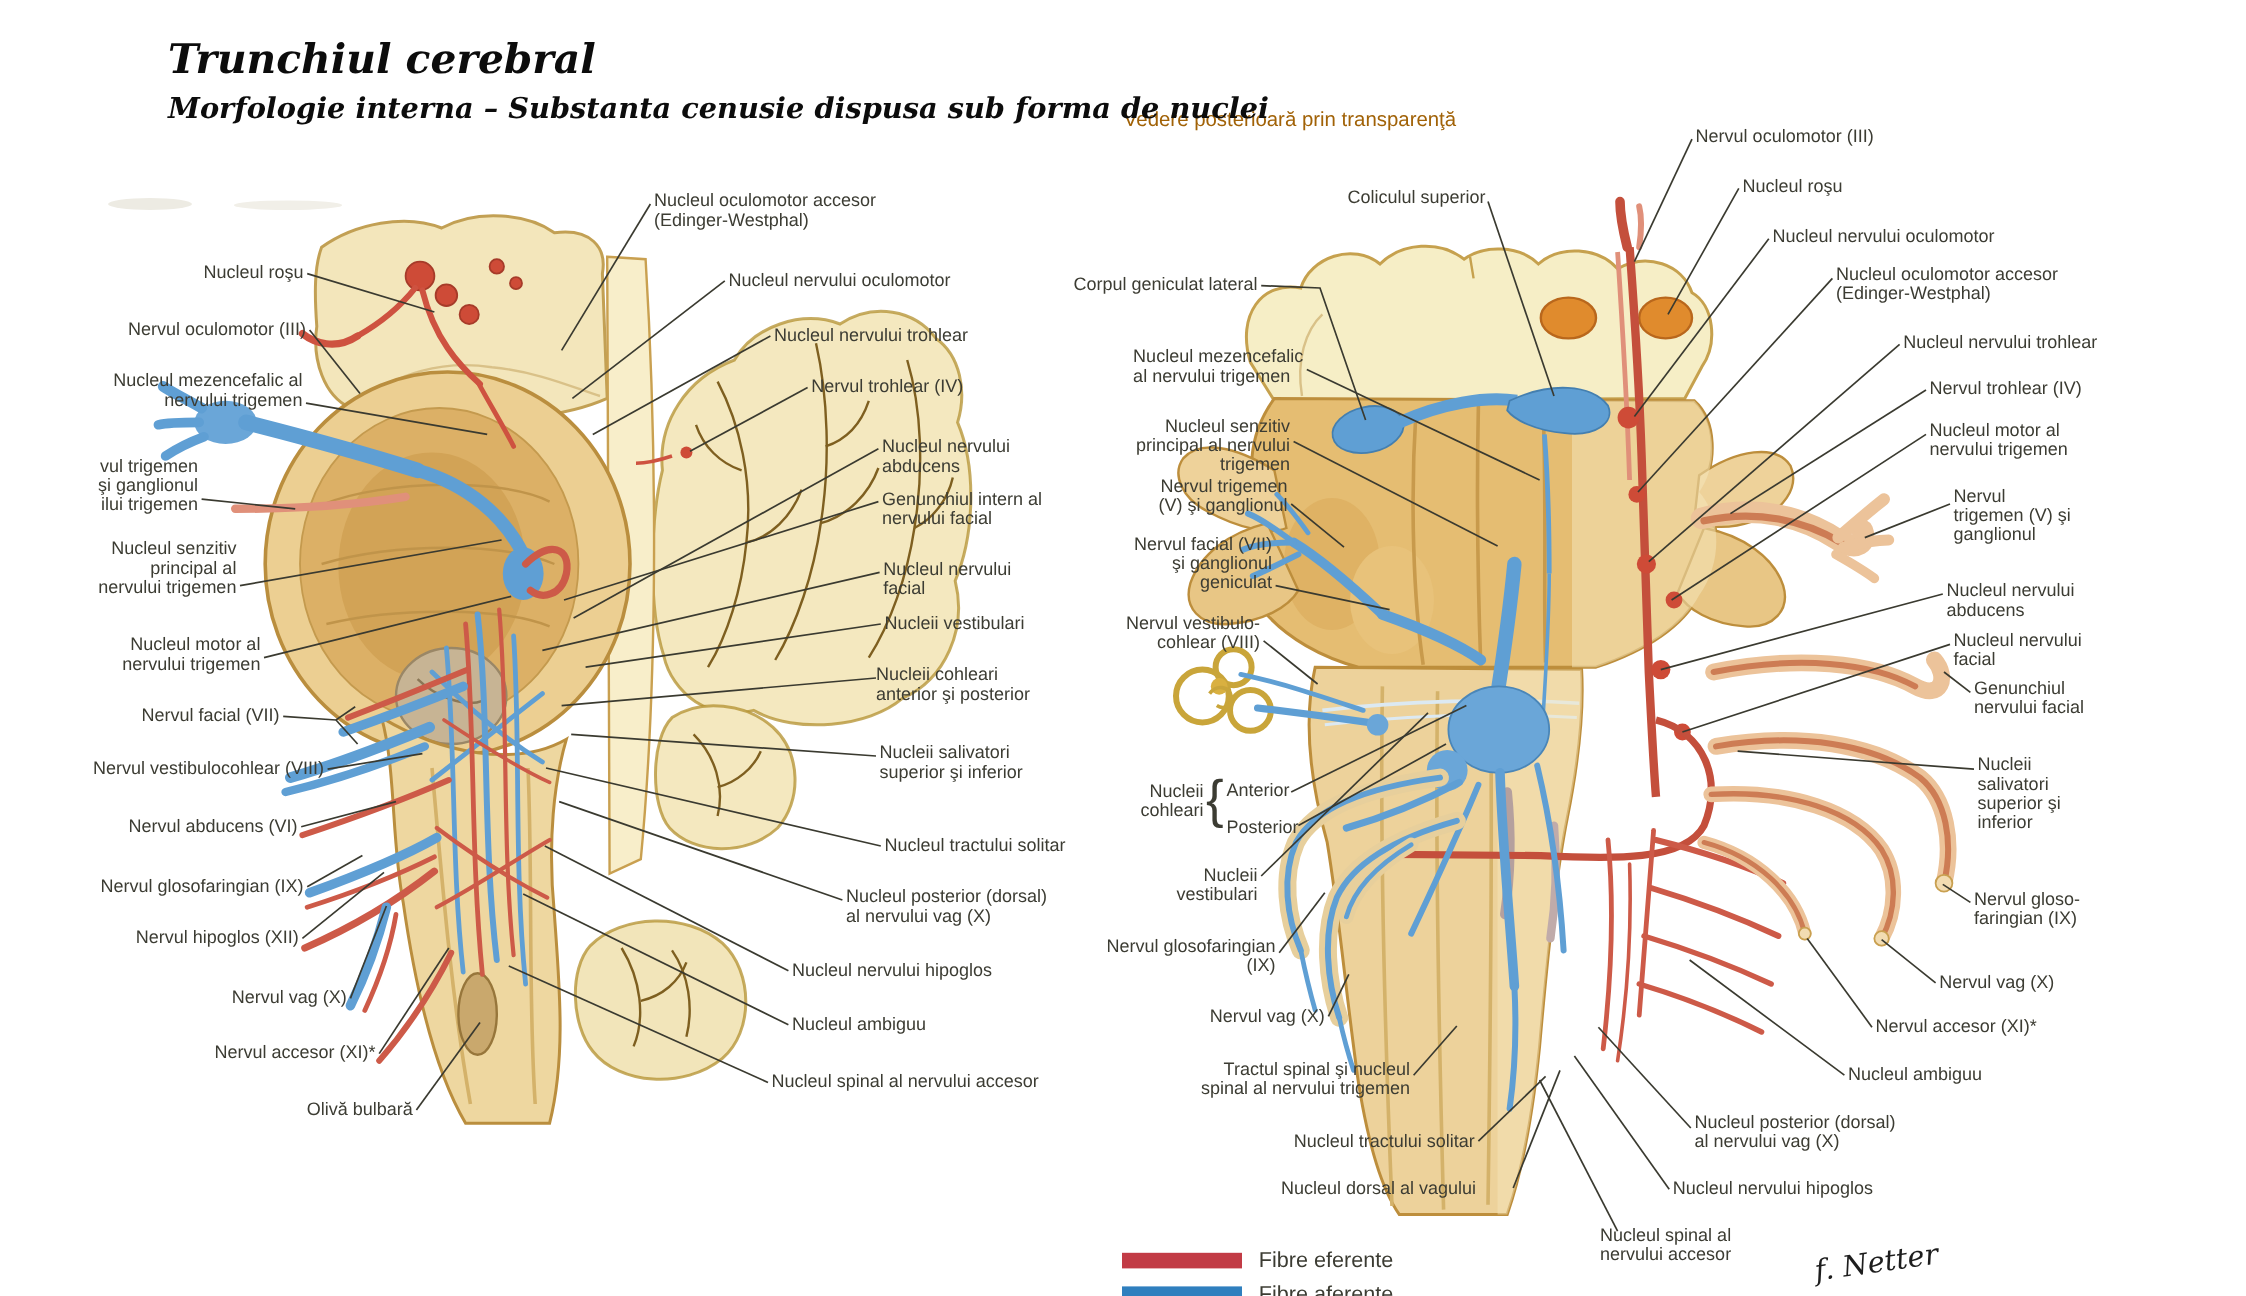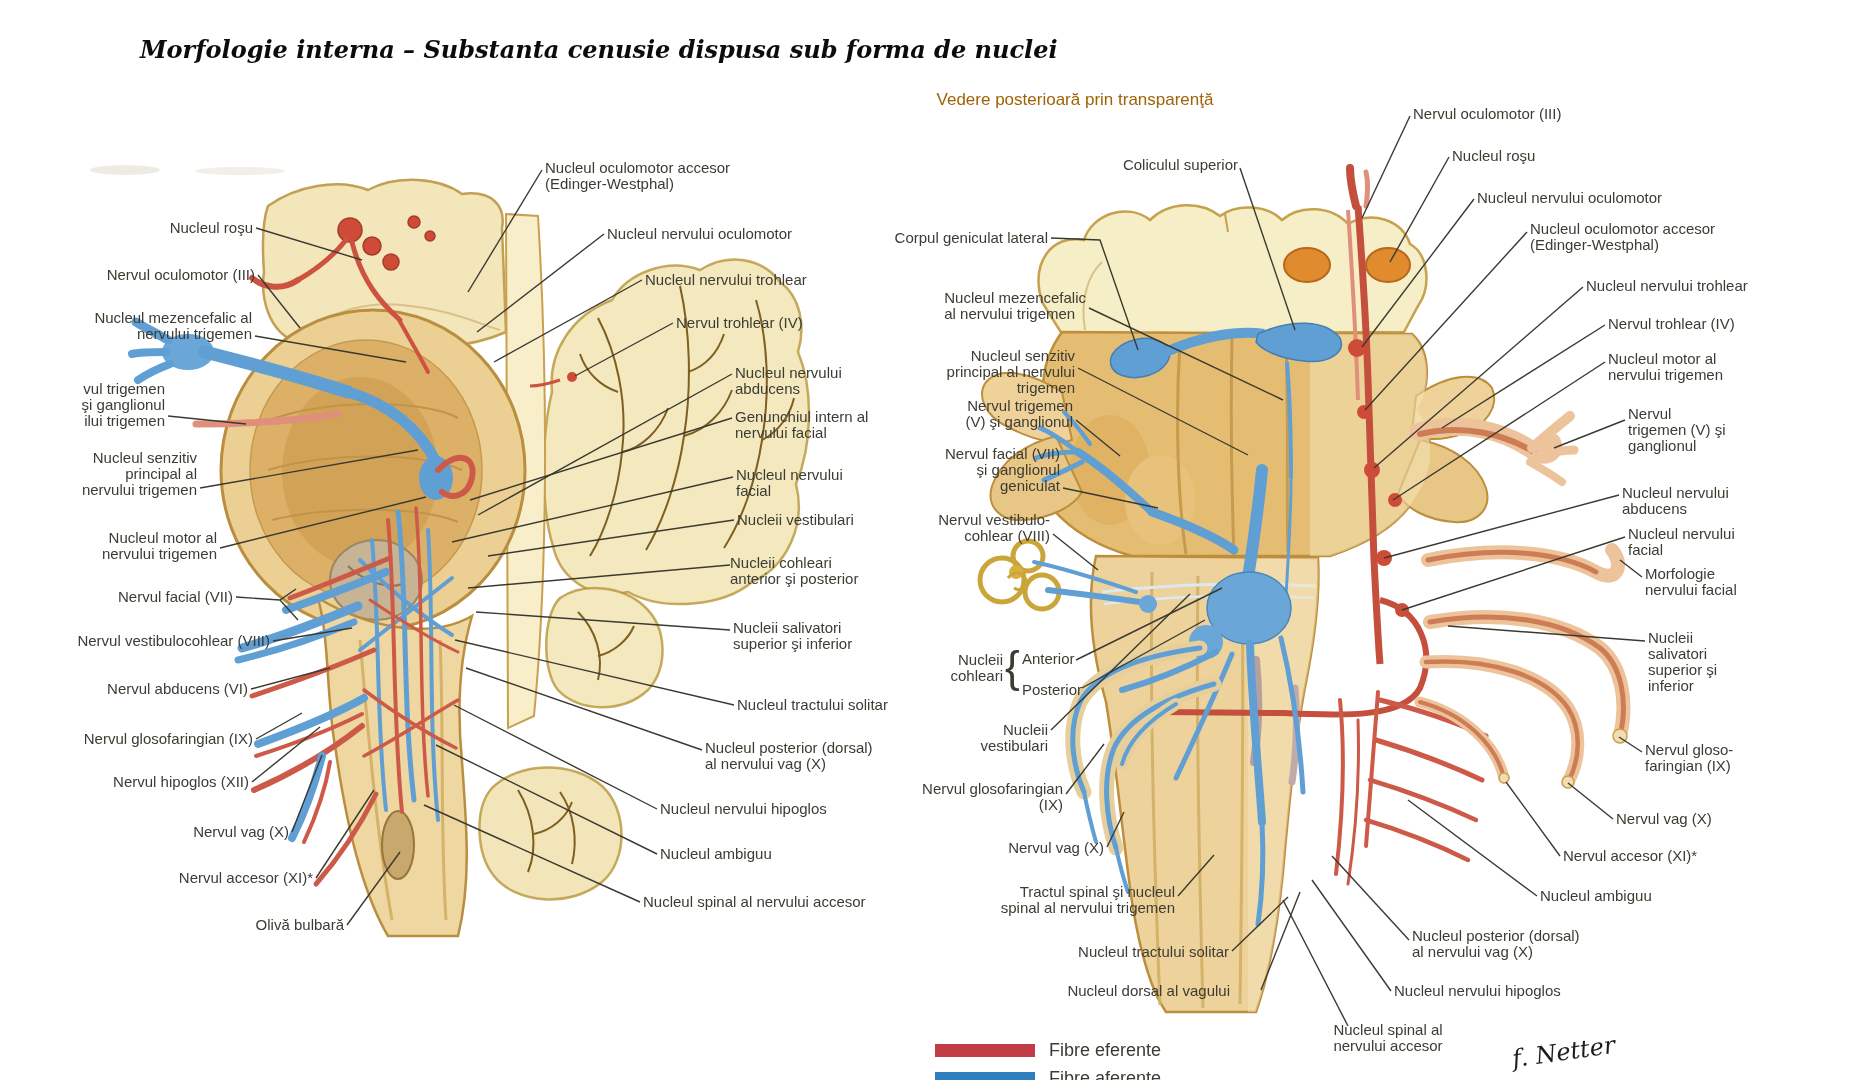--- a/index.html
+++ b/index.html
@@ -532,21 +532,21 @@
       </div>
       <div class="ann" style="top: 485px; left: 1622px;">
         <div>Nucleul nervului</div>
         <div>abducens</div>
       </div>
       <div class="ann" style="top: 526px; left: 1628px;">
         <div>Nucleul nervului</div>
         <div>facial</div>
       </div>
       <div class="ann" style="top: 566px; left: 1645px;">
-        <div>Morfologie</div>
+        <div>Genunchiul</div>
         <div>nervului facial</div>
       </div>
       <div class="ann" style="top: 630px; left: 1648px;">
         <div>Nucleii</div>
         <div>salivatori</div>
         <div>superior şi</div>
         <div>inferior</div>
       </div>
       <div class="ann" style="top: 742px; left: 1645px;">
         <div>Nervul gloso-</div>
@@ -570,20 +570,21 @@
       </div>
       <div class="ann" style="top: 1022px; left: 1388px; transform: translateX(-50%); text-align: center;">
         <div>Nucleul spinal al</div>
         <div>nervului accesor</div>
       </div>
     </div>
 
   <div id="view-caption">Vedere posterioară prin transparenţă</div>
 
   <div id="title-block">
+    <div id="title-line1">Trunchiul cerebral</div>
     <div id="title-line2">Morfologie interna – Substanta cenusie dispusa sub forma de nuclei</div>
   </div>
 
   <div id="legend">
     <div class="legend-row">
       <div class="legend-swatch" style="background: rgb(194, 59, 69);"></div>
       <div class="legend-label">Fibre eferente</div>
     </div>
     <div class="legend-row">
       <div class="legend-swatch" style="background: rgb(47, 127, 190);"></div>

